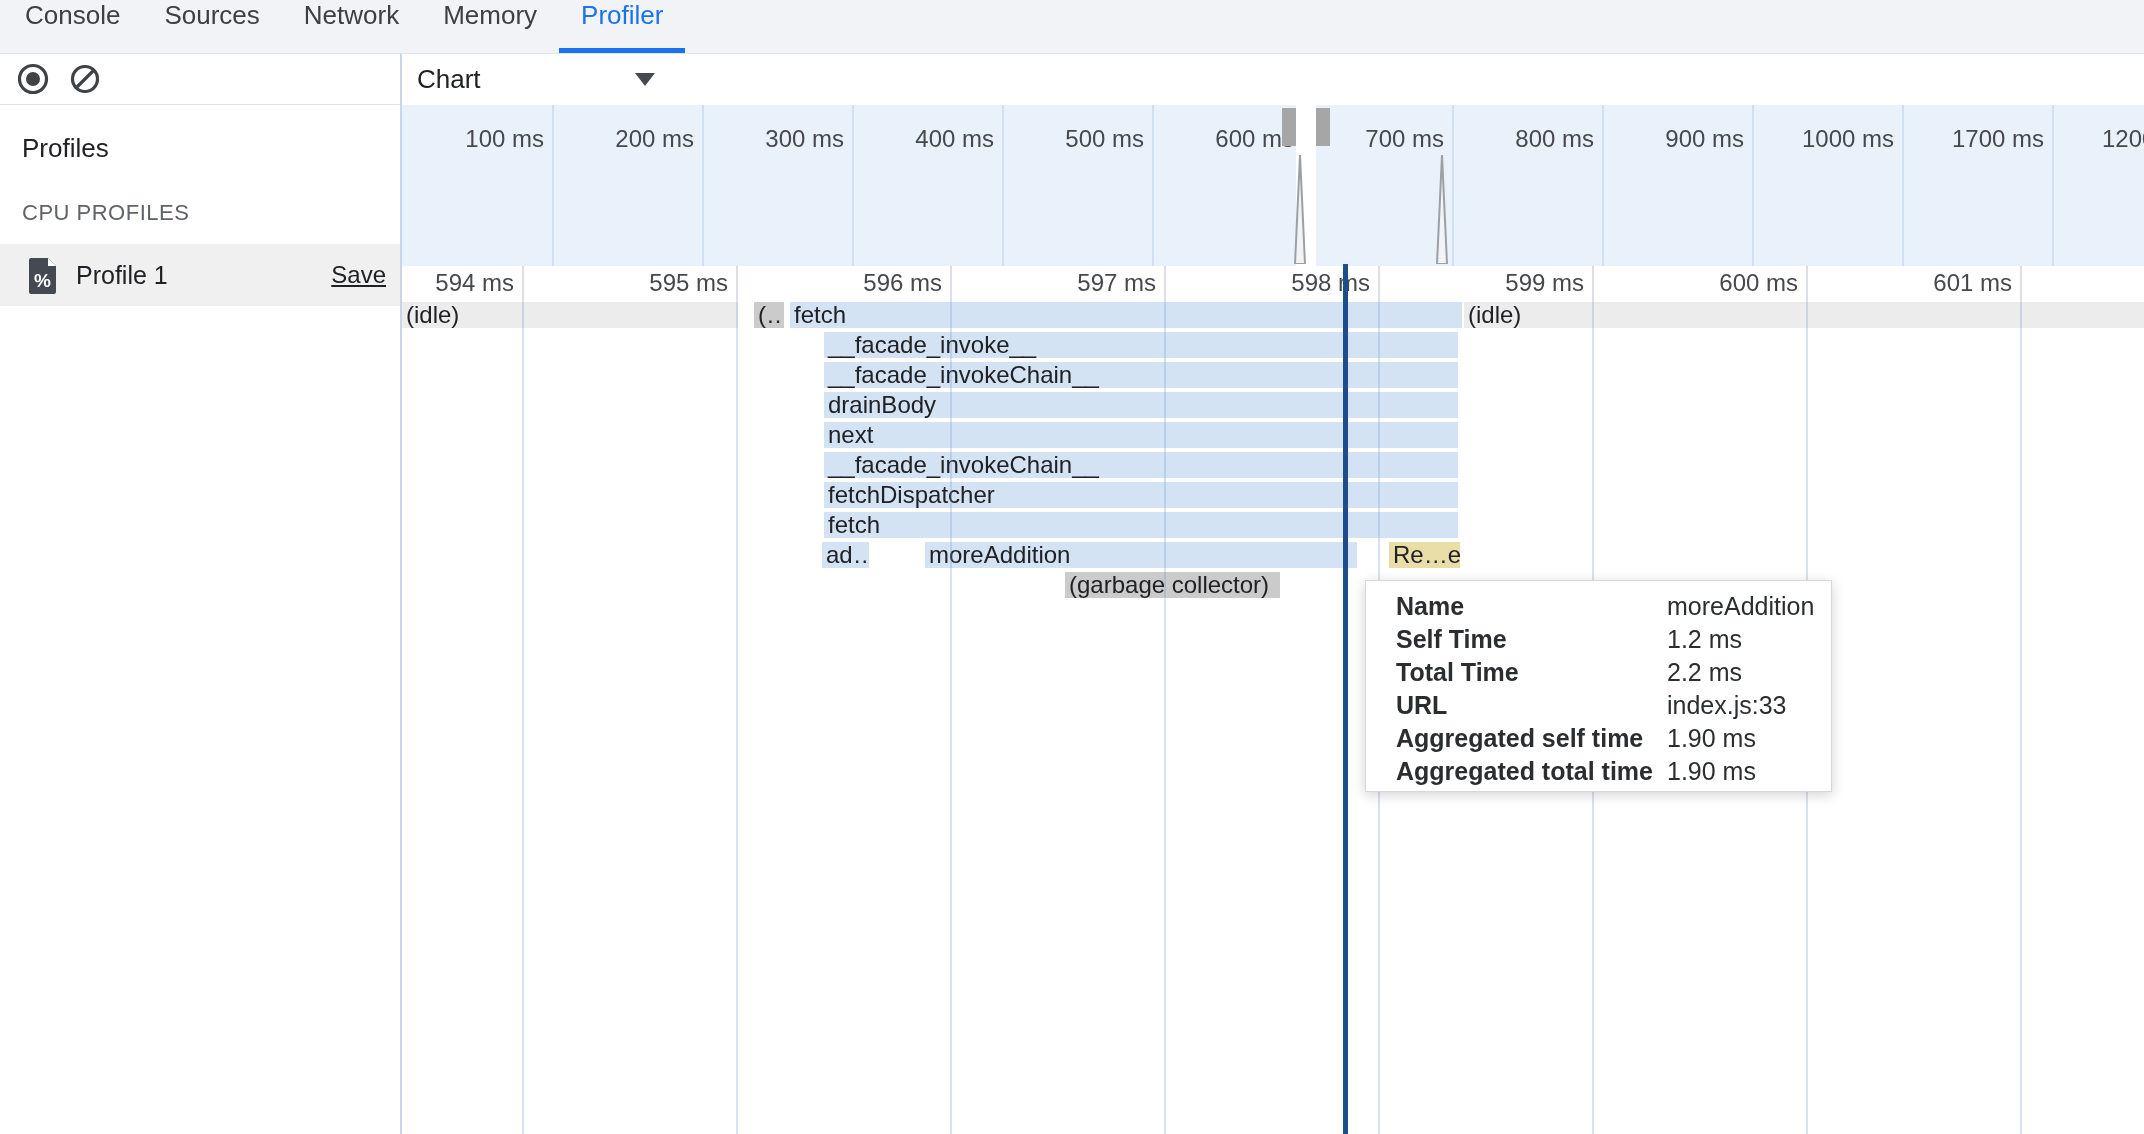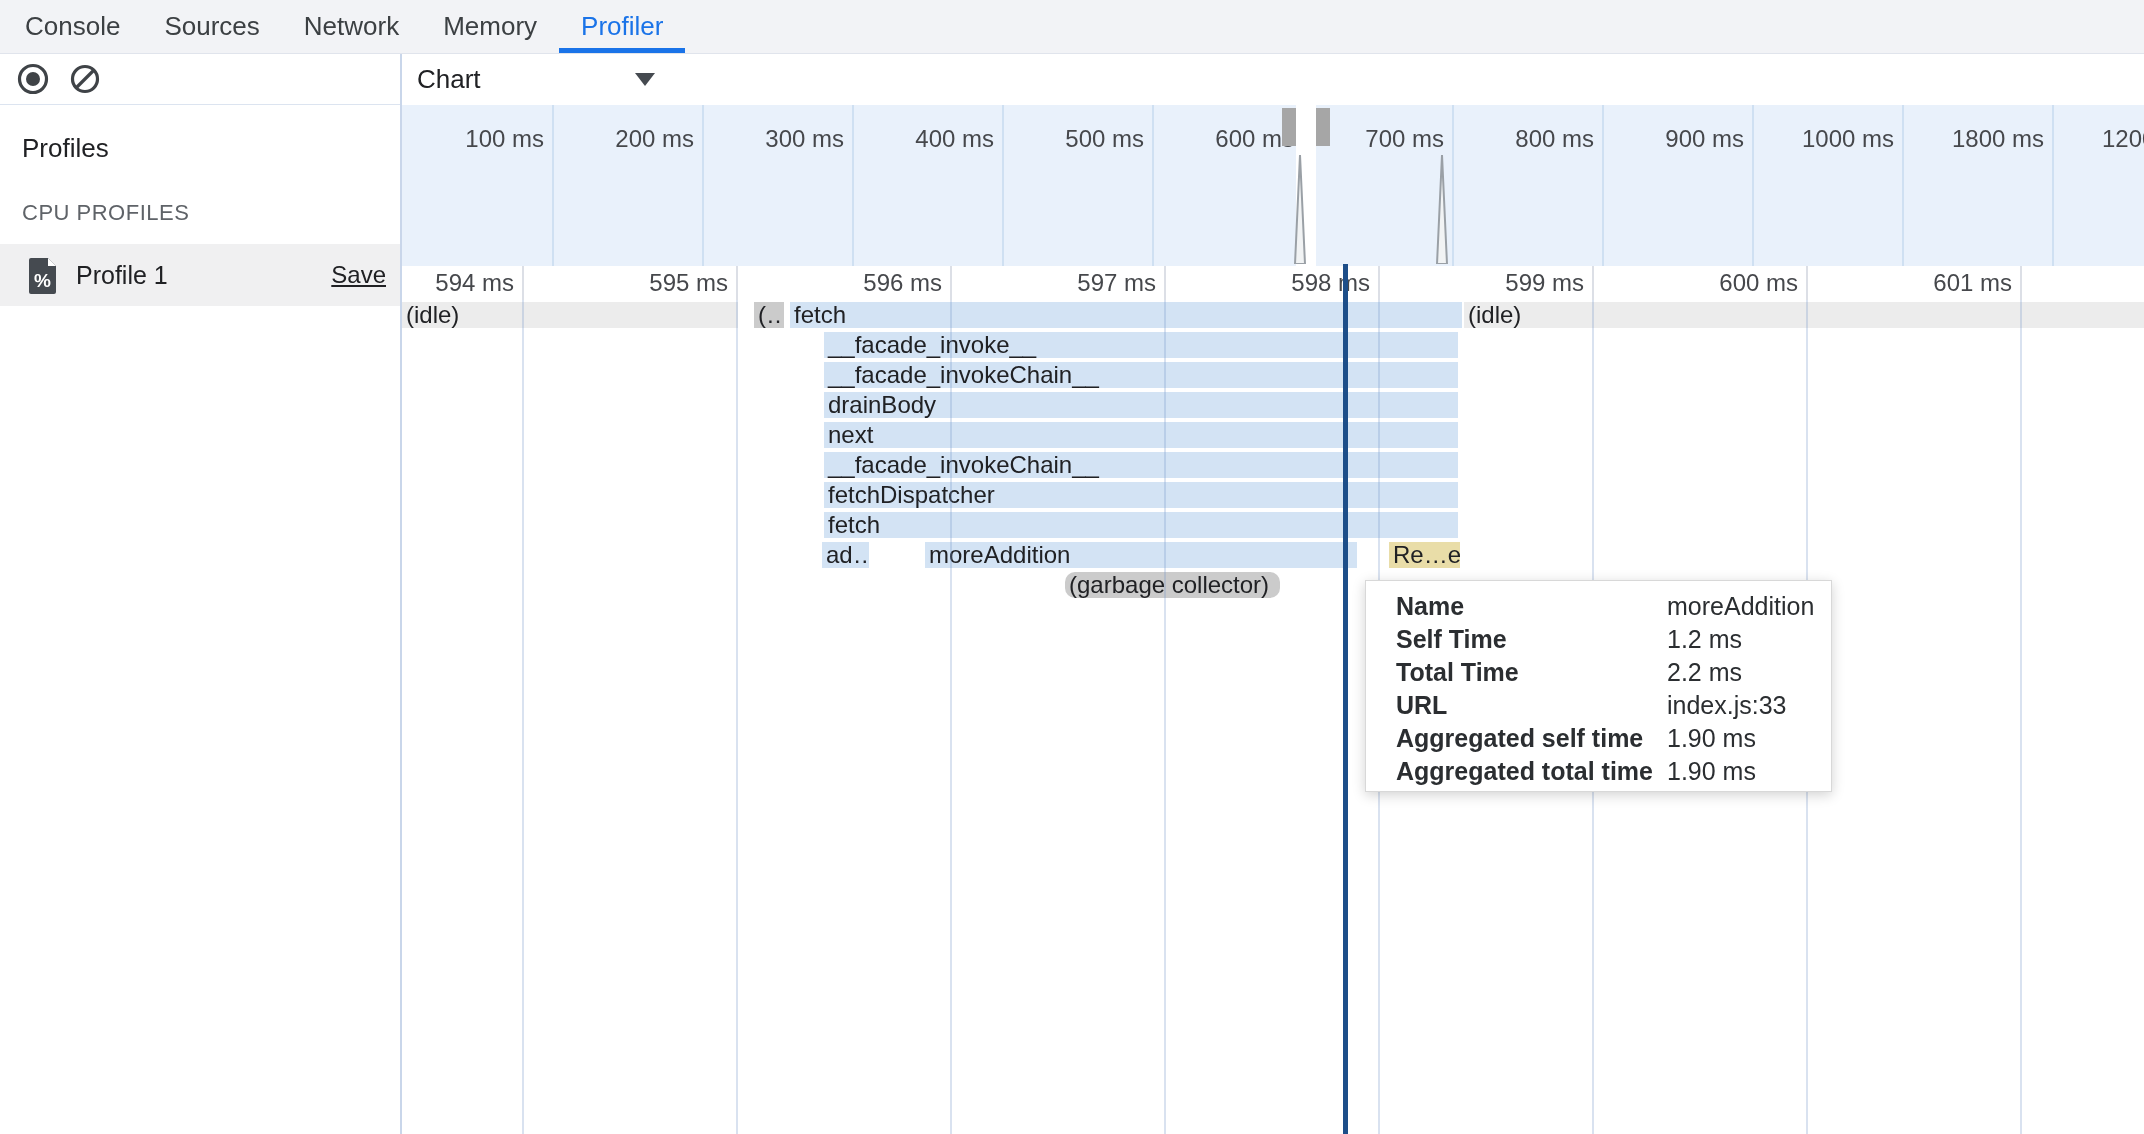--- a/index.html
+++ b/index.html
@@ -4,21 +4,21 @@
 <style>
   * { margin:0; padding:0; box-sizing:border-box; }
   html,body { width:2144px; height:1134px; overflow:hidden; background:#fff;
               font-family:"Liberation Sans", sans-serif; }
   #app { position:relative; width:2144px; height:1134px; background:#fff; }
 
   
   .tabbar { position:absolute; left:0; top:0; width:2144px; height:54px;
             background:#f2f3f6; border-bottom:1px solid #e0e4ec;
             display:flex; align-items:stretch; padding-left:3px; }
-  .tab { position:relative; padding:0 22px; display:flex; align-items:center;
+  .tab { position:relative; padding:0 22px; display:flex; 
          font-size:26px; color:#3c4043; cursor:default; }
   .tab.active { color:#1a73e8; }
   .tab.active .underline { position:absolute; left:0; right:0; bottom:0; height:5px;
          background:#1a73e8; }
 
   
   .side-toolbar { position:absolute; left:0; top:54px; width:400px; height:51px;
                   background:#fff; border-bottom:1px solid #dce4f0;
                   display:flex; align-items:center; gap:18px; padding-left:16px; }
   .icon-btn { width:34px; height:34px; display:flex; align-items:center; justify-content:center; }
@@ -151,21 +151,21 @@
       <div class="ov-label" style="left: 762px;">600 ms</div>
       <div class="ov-sep" style="left: 1050px;"></div>
       <div class="ov-label" style="left: 912px;">700 ms</div>
       <div class="ov-sep" style="left: 1200px;"></div>
       <div class="ov-label" style="left: 1062px;">800 ms</div>
       <div class="ov-sep" style="left: 1350px;"></div>
       <div class="ov-label" style="left: 1212px;">900 ms</div>
       <div class="ov-sep" style="left: 1500px;"></div>
       <div class="ov-label" style="left: 1362px;">1000 ms</div>
       <div class="ov-sep" style="left: 1650px;"></div>
-      <div class="ov-label" style="left: 1512px;">1800 ms</div>
+      <div class="ov-label" style="left: 1512px;">1700 ms</div>
       <div class="ov-label" style="left: 1662px;">1200 ms</div>
       <div class="ov-window" style="left: 894px; width: 20px;"></div>
       <div class="ov-handle" style="left: 880px; width: 14px;"></div>
       <div class="ov-handle" style="left: 914px; width: 14px;"></div>
       <svg width="1744" height="159" style="position:absolute;left:0;top:0;">
         <path d="M893,159 L898,50 L903,159 Z" fill="#f1f3f4" stroke="#9aa0a6" stroke-width="2"></path>
         <path d="M1035,159 L1040,50 L1045,159 Z" fill="#f1f3f4" stroke="#9aa0a6" stroke-width="2"></path>
       </svg>
     </div>
 
@@ -196,21 +196,21 @@
       <div class="bar" style="left: 422px; width: 634px; top: 32px; background: rgb(211, 227, 244);">__facade_invoke__</div>
       <div class="bar" style="left: 422px; width: 634px; top: 62px; background: rgb(211, 227, 244);">__facade_invokeChain__</div>
       <div class="bar" style="left: 422px; width: 634px; top: 92px; background: rgb(211, 227, 244);">drainBody</div>
       <div class="bar" style="left: 422px; width: 634px; top: 122px; background: rgb(211, 227, 244);">next</div>
       <div class="bar" style="left: 422px; width: 634px; top: 152px; background: rgb(211, 227, 244);">__facade_invokeChain__</div>
       <div class="bar" style="left: 422px; width: 634px; top: 182px; background: rgb(211, 227, 244);">fetchDispatcher</div>
       <div class="bar" style="left: 422px; width: 634px; top: 212px; background: rgb(211, 227, 244);">fetch</div>
       <div class="bar" style="left: 420px; width: 47px; top: 242px; background: rgb(211, 227, 244);">ad…s</div>
       <div class="bar" style="left: 523px; width: 432px; top: 242px; background: rgb(211, 227, 244);">moreAddition</div>
       <div class="bar" style="left: 987px; width: 71px; top: 242px; background: rgb(233, 221, 168);">Re…e</div>
-      <div class="bar" style="left: 663px; width: 215px; top: 272px; background: rgb(203, 203, 203); border-radius: 10px;">(garbage collector)</div>
+      <div class="bar" style="left: 663px; width: 215px; top: 272px; background: rgb(203, 203, 203);">(garbage collector)</div>
       <div class="gridline" style="left: 120px;"></div>
       <div class="gridline" style="left: 334px;"></div>
       <div class="gridline" style="left: 548px;"></div>
       <div class="gridline" style="left: 762px;"></div>
       <div class="gridline" style="left: 976px;"></div>
       <div class="gridline" style="left: 1190px;"></div>
       <div class="gridline" style="left: 1404px;"></div>
       <div class="gridline" style="left: 1618px;"></div>
     </div>
 

